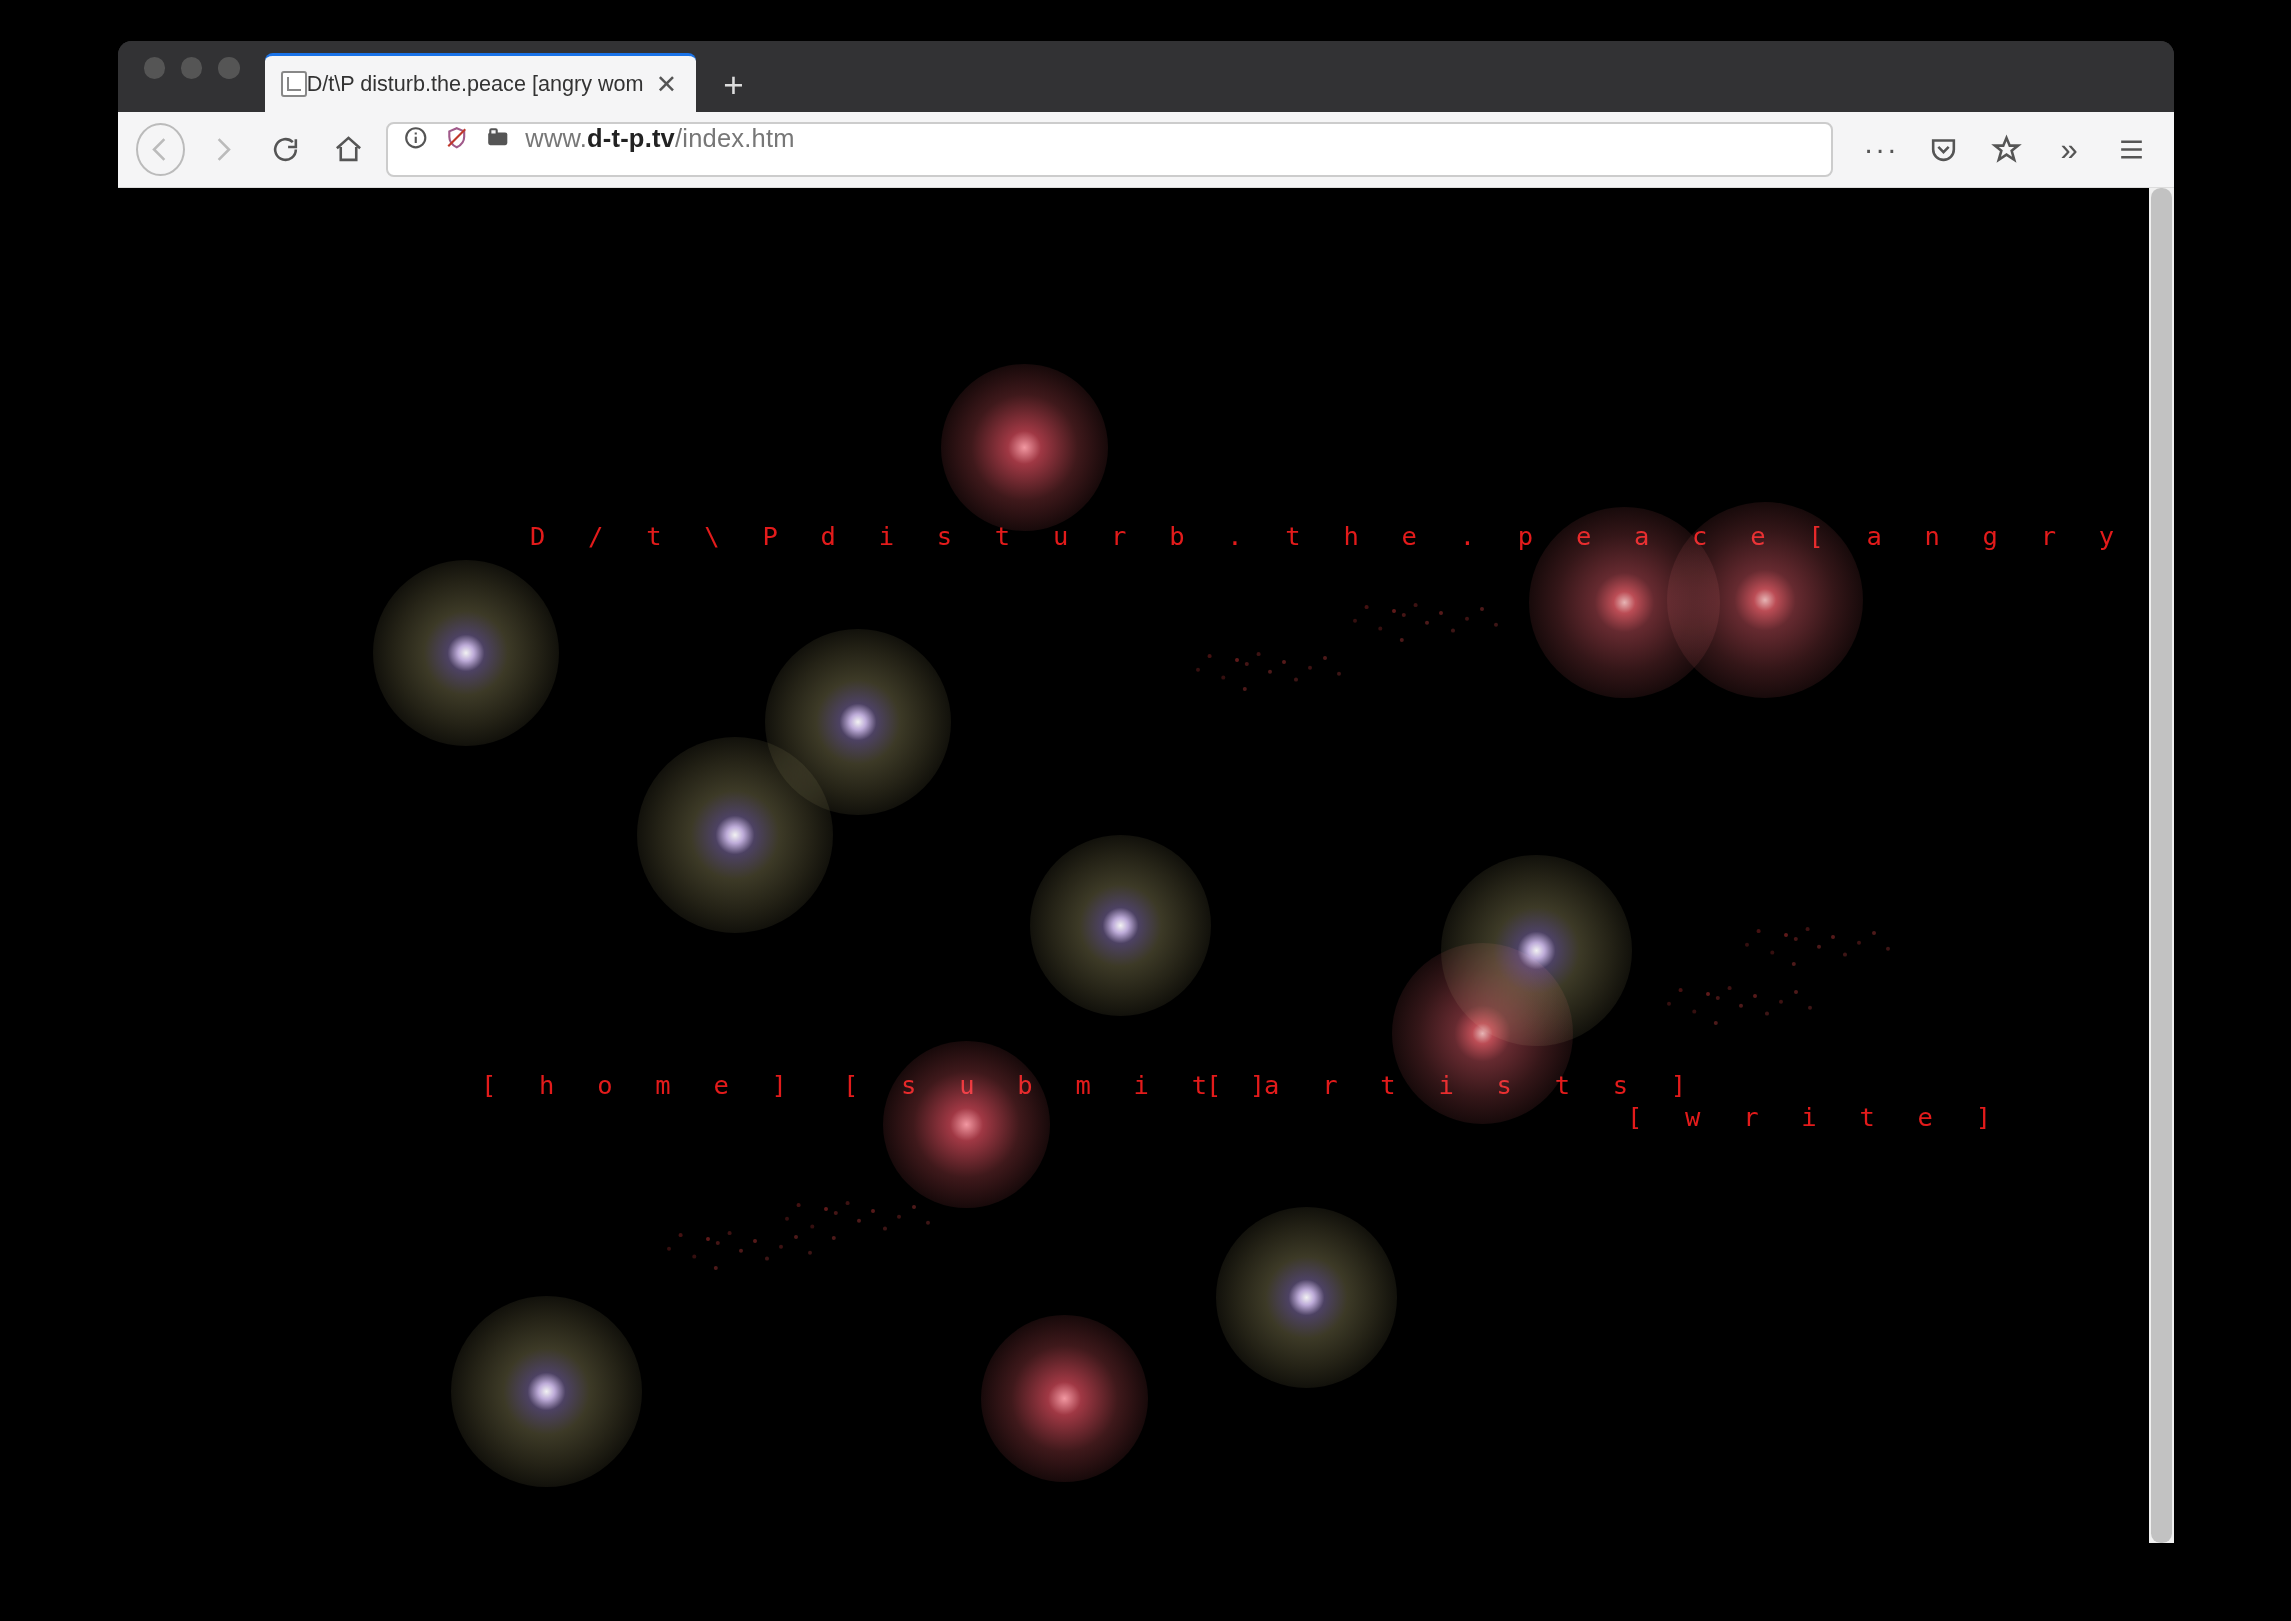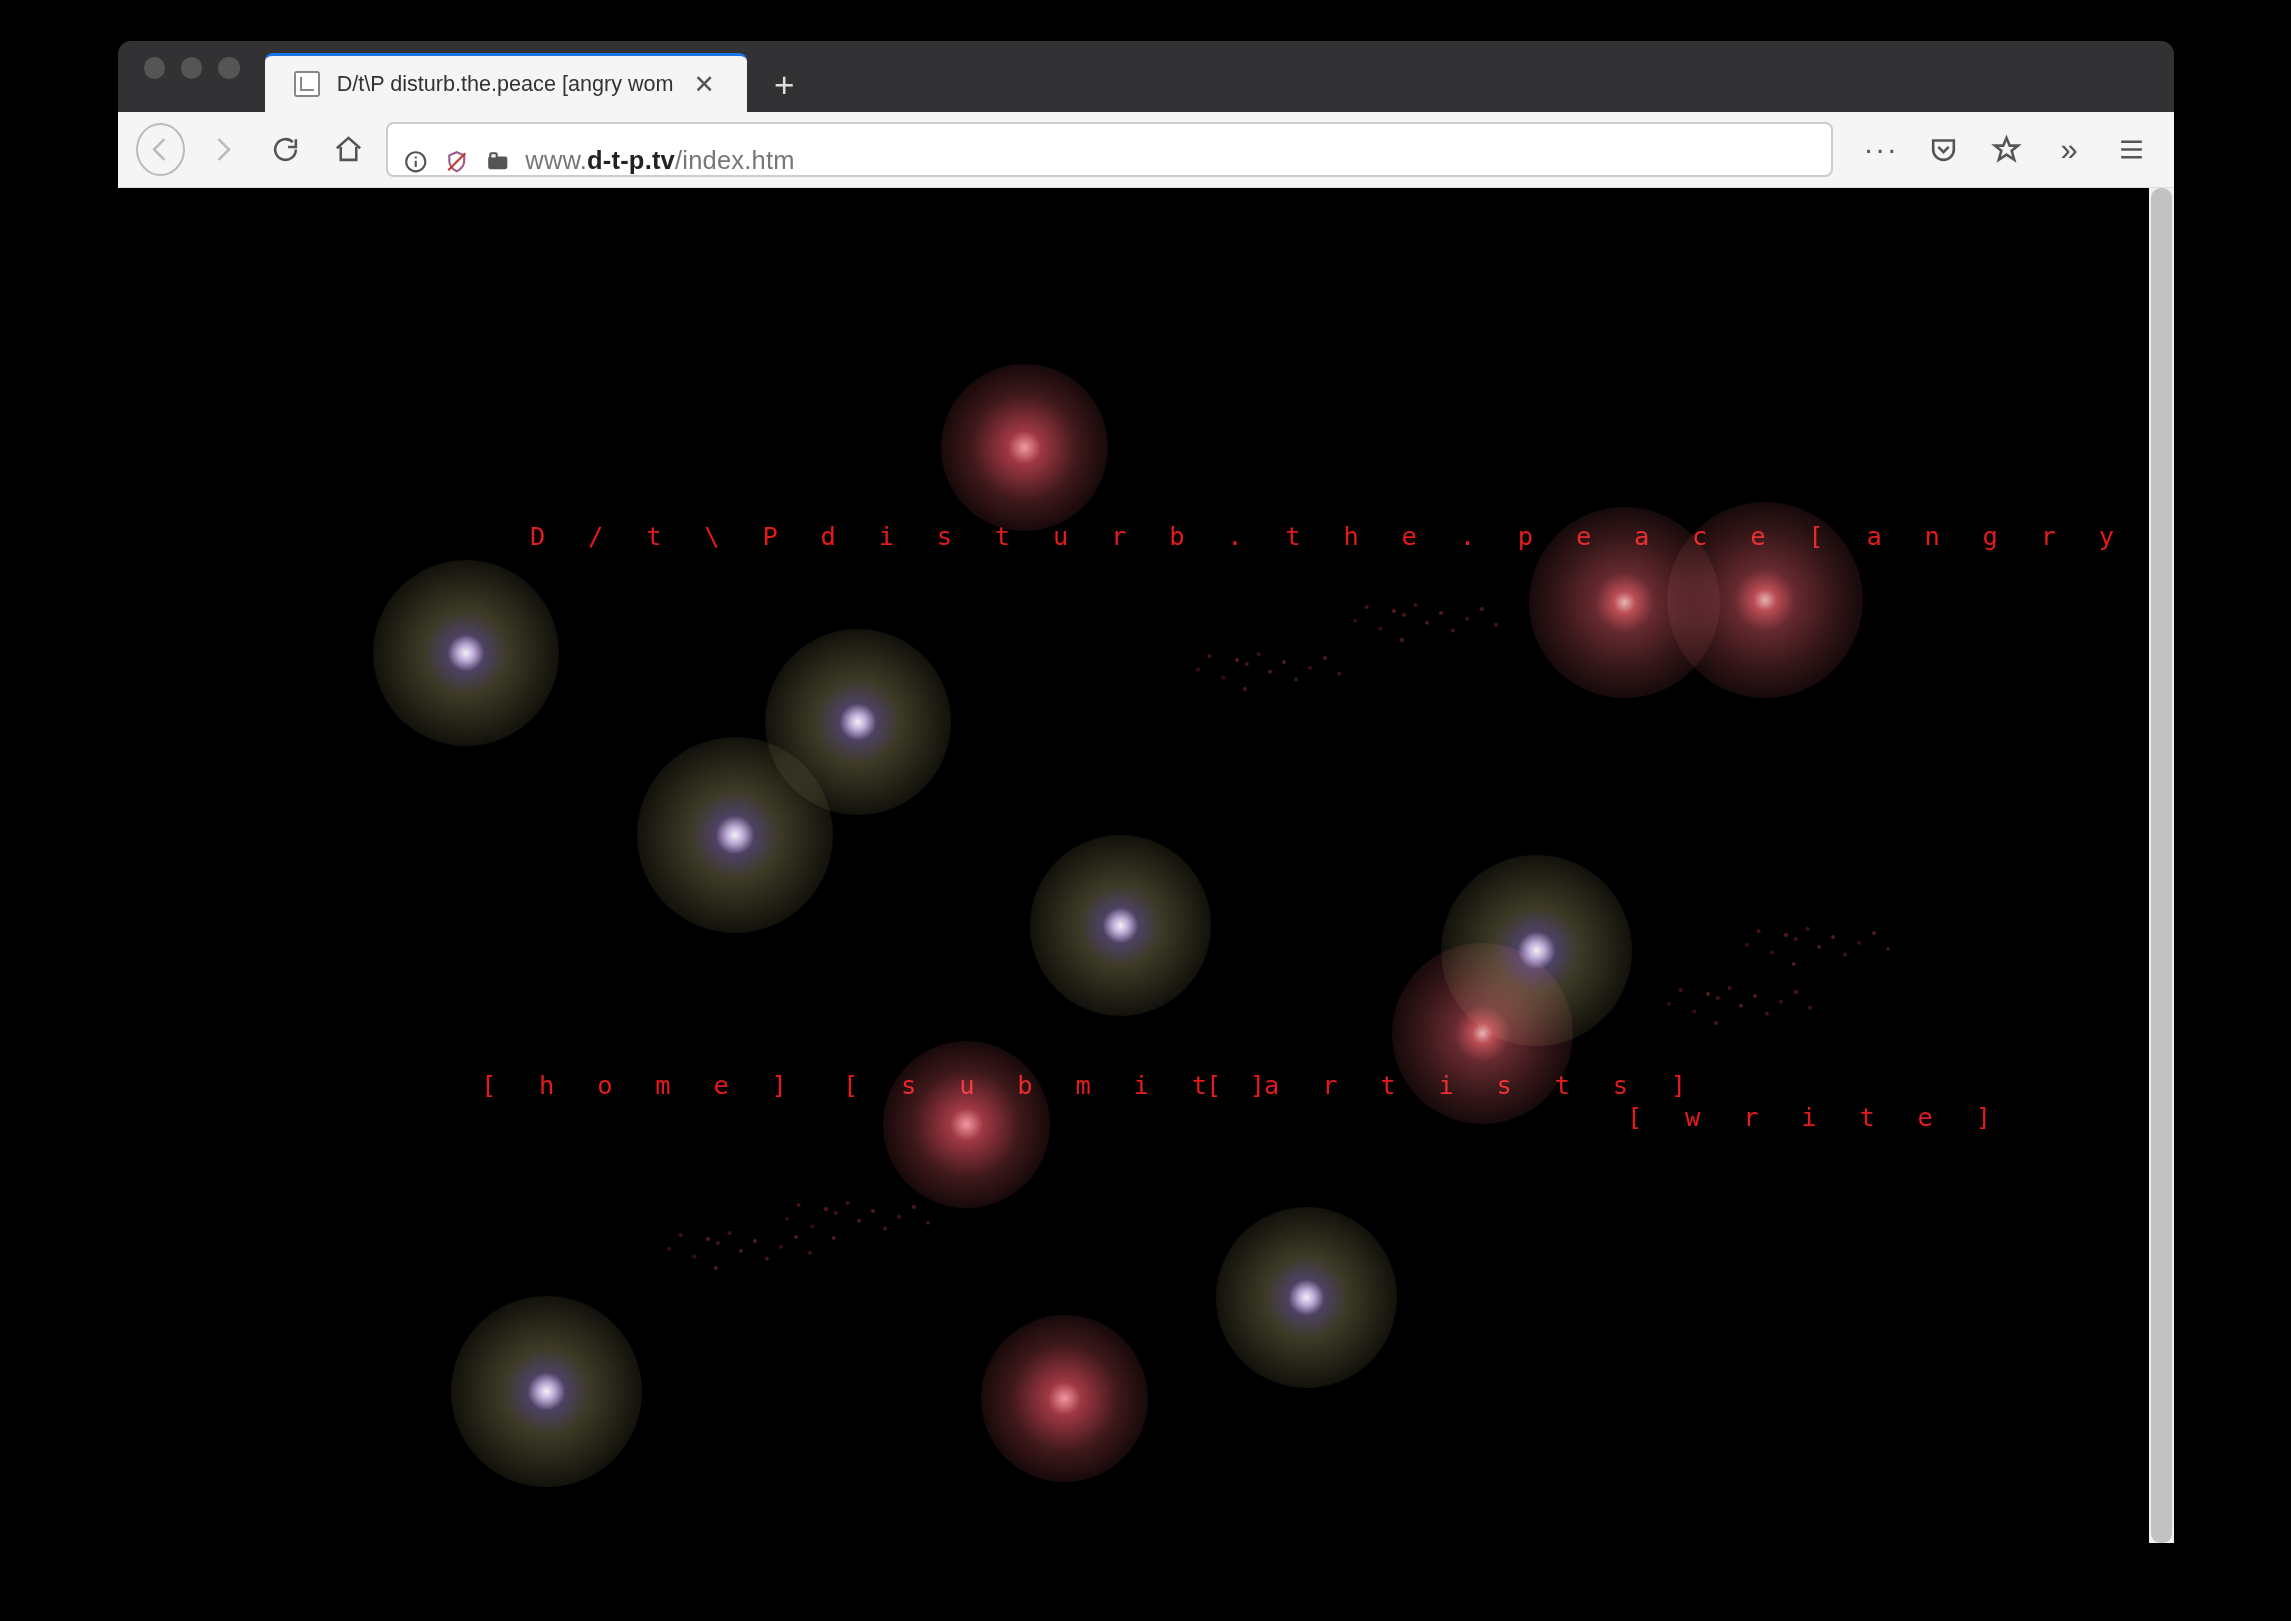--- a/index.html
+++ b/index.html
@@ -7,34 +7,34 @@
 
 .stage { position: relative; width: 2292px; height: 1621px; background: #000; }
 
 
 .browser-window { position: absolute; left: 118px; top: 41px; width: 2056px; height: 1502px; background: #323234; border-radius: 13.7px 13.7px 0 0; box-shadow: 0 29px 78px rgba(0,0,0,.7); overflow: hidden; }
 
 .titlebar { height: 71px; background: #323234; display: flex; align-items: flex-end; }
 .traffic-lights { display: flex; gap: 15.7px; padding: 0 25.5px 17.6px 25.5px; align-self: center; }
 .dot { width: 21.6px; height: 21.6px; border-radius: 50%; background: #555; }
 .tabstrip { display: flex; align-items: flex-end; height: 71px; flex: 1; }
-.tab { position: relative; height: 59px; min-width: 431px; background: #f5f5f6; border-radius: 7.8px 7.8px 0 0; display: flex; align-items: center; padding: 0 29px; gap: 17px; border-top: 3.9px solid #1a73e8; }
+.tab { position: relative; height: 59px; min-width: 431px; background: #f5f5f6; border-radius: 7.8px 7.8px 0 0; display: flex; align-items: center; padding: 0 16px; gap: 0; border-top: 3.9px solid #1a73e8; }
 .favicon { width: 25.5px; height: 25.5px; background: #fff; border: 2px solid #888; border-radius: 2.9px; position: relative; }
 .favicon::after { content: ""; position: absolute; inset: 3.9px; border: 2px solid #888; border-top: none; border-right: none; }
 .tab-title { font-size: 21.6px; color: #333; white-space: nowrap; overflow: hidden; text-overflow: ellipsis; flex: 1; }
 .tab-close { width: 27.4px; height: 27.4px; display: flex; align-items: center; justify-content: center; color: #555; font-size: 25.5px; cursor: pointer; }
 .new-tab { width: 55px; height: 55px; margin-left: 9.8px; display: flex; align-items: center; justify-content: center; color: #ddd; font-size: 35px; cursor: pointer; }
 
 .toolbar { height: 76px; background: #f5f5f6; display: flex; align-items: center; padding: 0 17.6px; gap: 13.7px; border-bottom: 1px solid #ddd; }
 .nav-btn { width: 49px; height: 49px; display: flex; align-items: center; justify-content: center; color: #555; border-radius: 5.9px; cursor: pointer; }
 .nav-btn svg { width: 31px; height: 31px; stroke: #555; stroke-width: 2; fill: none; }
 .nav-btn.disabled svg { stroke: #bbb; }
 .back-circle { width: 53px; height: 53px; border: 2px solid #bbb; border-radius: 50%; display: flex; align-items: center; justify-content: center; }
 
-.urlbar { flex: 1; height: 55px; background: #fff; border: 2px solid #ccc; border-radius: 7.8px; display: flex; align-items: flex-end; padding: 0 13.7px; gap: 13.7px; }
+.urlbar { flex: 1; height: 55px; background: #fff; border: 2px solid #ccc; border-radius: 7.8px; display: flex; align-items: flex-start; padding: 0 13.7px; gap: 13.7px; }
 .url-icon { width: 27.4px; height: 27.4px; display: flex; align-items: center; justify-content: center; color: #555; }
 .url-icon svg { width: 25.5px; height: 25.5px; }
 .url-text { font-size: 25.5px; color: #777; letter-spacing: 0.2px; }
 .url-text b { color: #222; font-weight: 600; }
 
 .toolbar-right { display: flex; align-items: center; gap: 13.7px; margin-left: 9.8px; }
 .toolbar-right .nav-btn { color: #555; }
 
 .content { position: relative; height: calc(100% - 147px); background: #000; overflow: hidden; }
 

